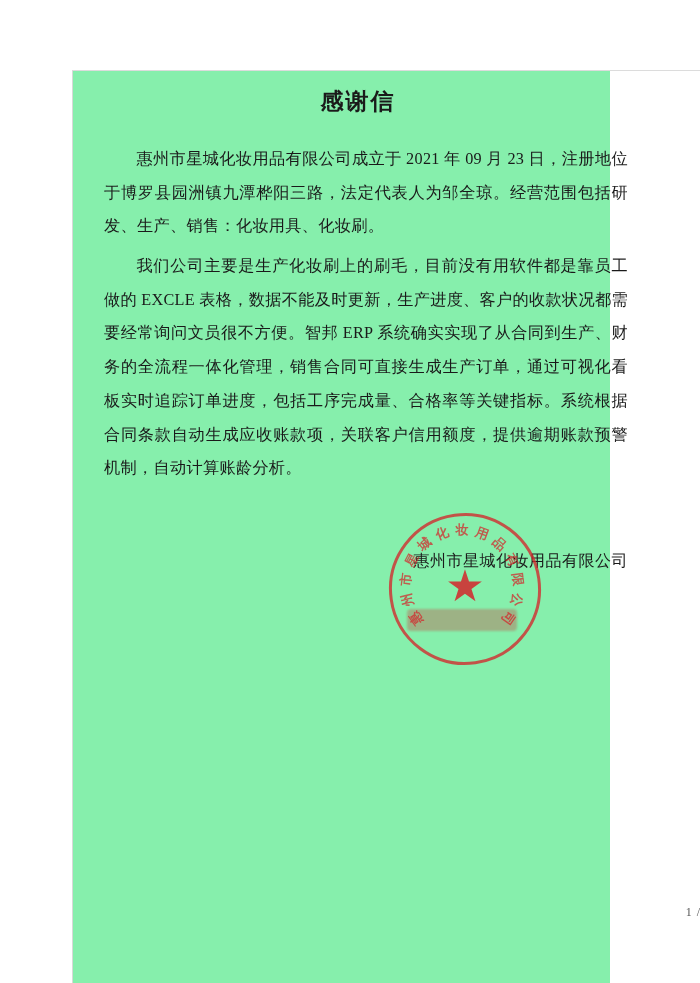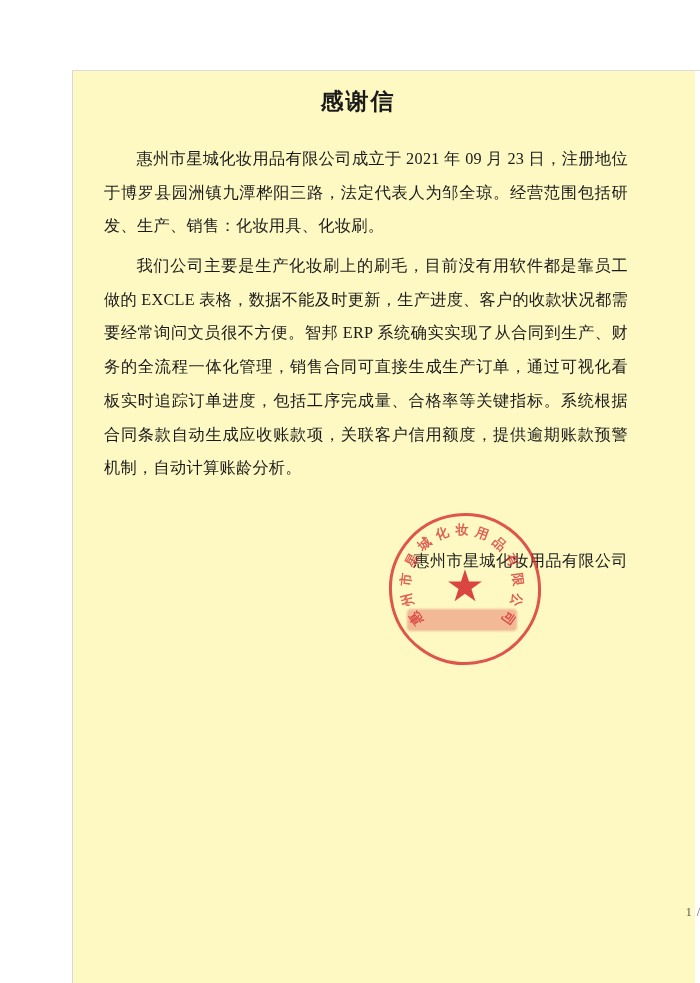--- a/index.html
+++ b/index.html
@@ -11,23 +11,23 @@
     width: 700px;
     height: 983px;
     font-family: "Liberation Serif", serif;
     color: #1a1a1a;
     position: relative;
     overflow: hidden;
   }
   .page {
     position: absolute;
     left: 0; top: 0;
-    width: 695px;
+    width: 610px;
     height: 983px;
-    background: #fef9c3;
+    background: #86efac;
   }
   
   .edge-left {
     position: absolute;
     left: 0; top: 0;
     width: 72px; height: 983px;
     background: #ffffff;
     border-right: 1px solid #d8d8d8;
   }
   .edge-top {

